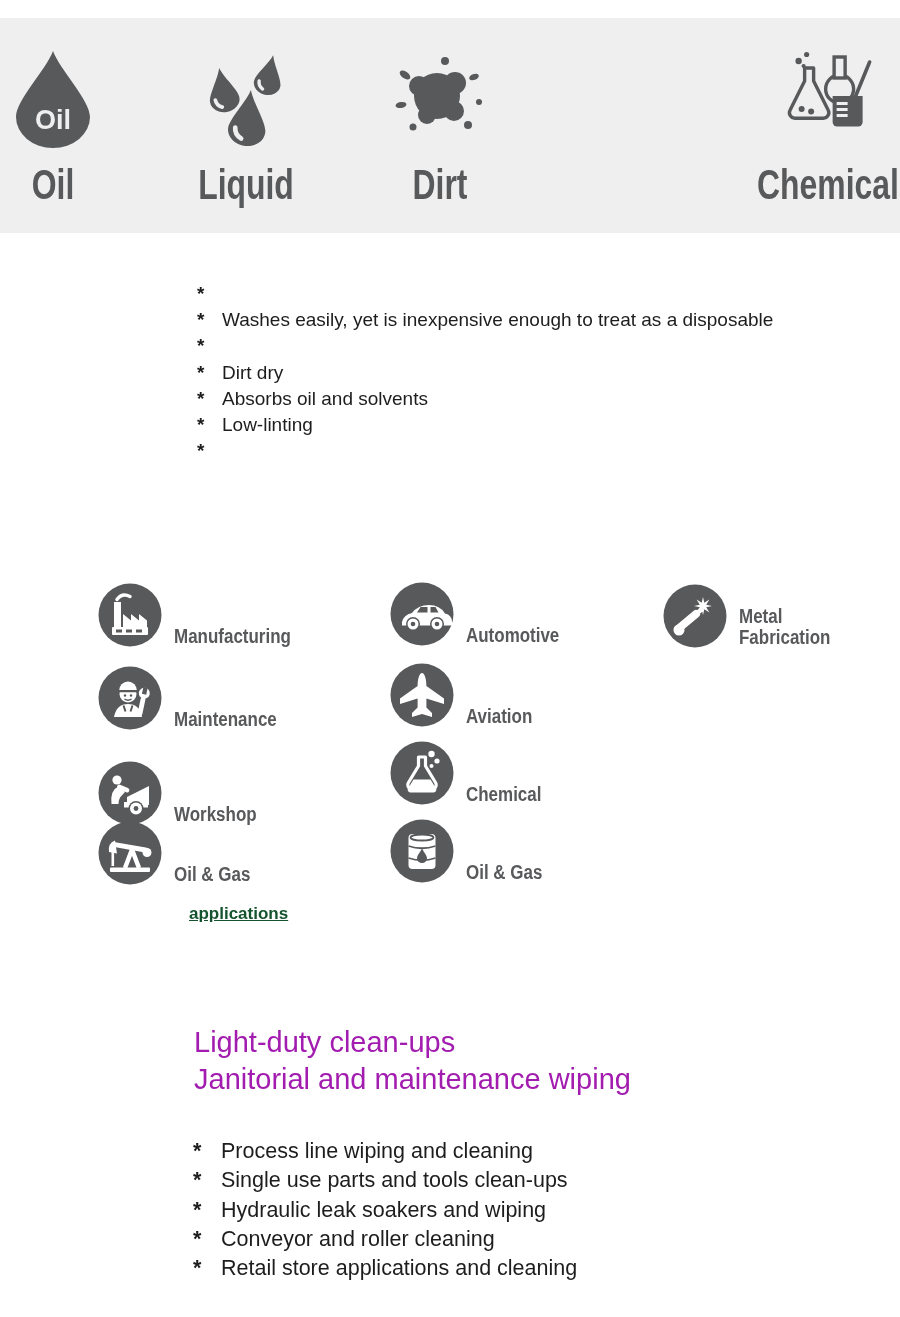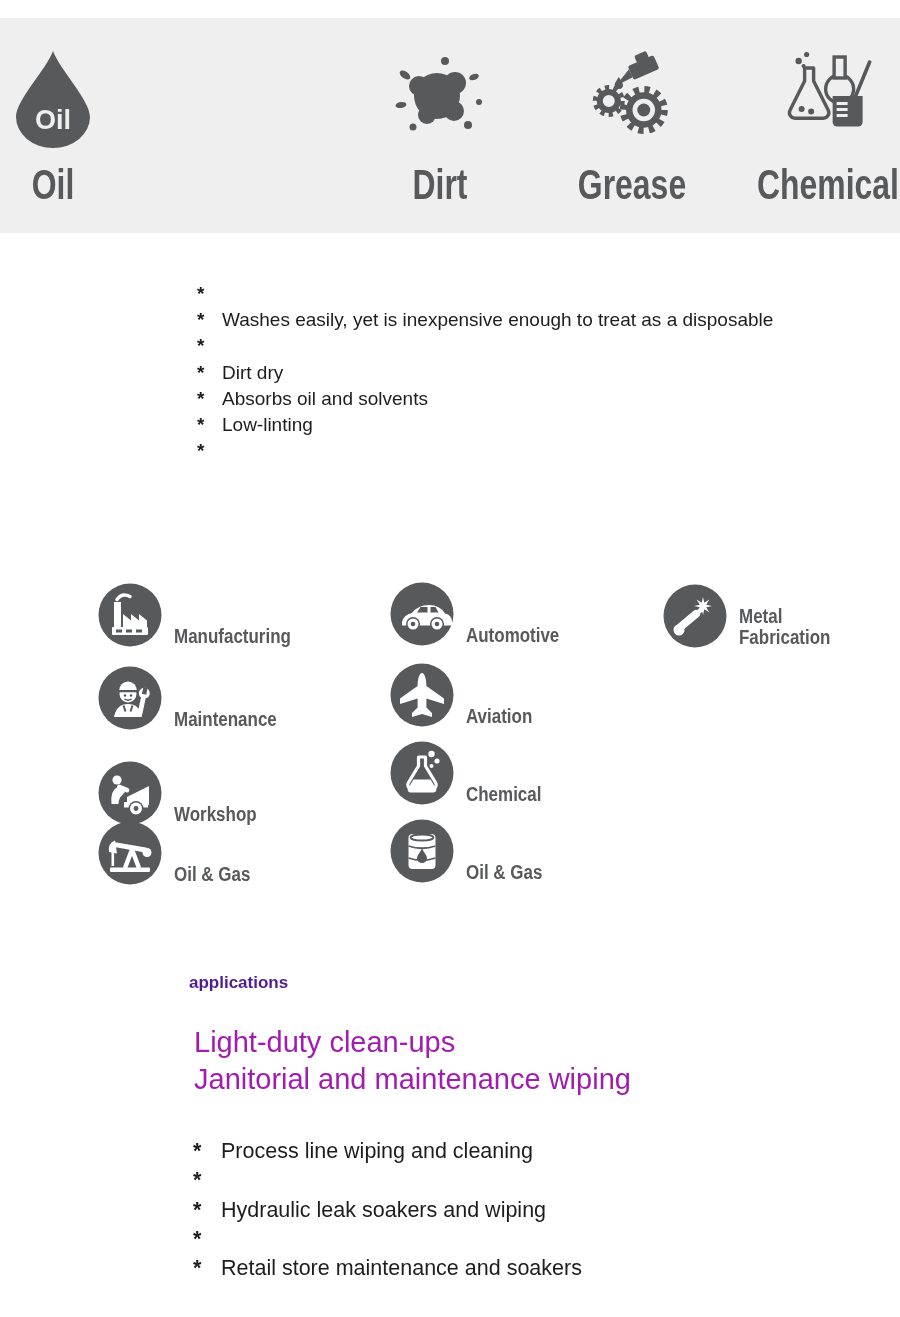--- a/index.html
+++ b/index.html
@@ -23,71 +23,72 @@
   .apps-row .star{flex:0 0 28px;font-weight:bold;}
 
   
   .ind{position:absolute;display:flex;align-items:flex-end;}
   .badge{width:64px;height:64px;flex:0 0 64px;color:#58595b;display:block;}
   .ind-label{margin-left:12px;font-size:19.5px;font-weight:bold;line-height:21px;color:#58595b;
              transform:scaleX(0.87);transform-origin:left center;white-space:nowrap;}
   .ind-label.wrap{white-space:normal;width:105px;}
 
   
-  .apps-heading{position:absolute;left:189px;top:973px;font-size:17px;font-weight:bold;color:#4c1d95;}
+  .apps-heading{position:absolute;left:189px;top:904px;font-size:17px;font-weight:bold;color:#14532d;text-decoration:underline;}
   .headline{position:absolute;left:194px;top:1024px;font-size:29px;line-height:37px;color:#a21caf;}
 </style>
 </head>
 <body>
 
 <div class="banner">
 
   <div class="hz-cell" style="left:53px">
     <svg class="hz-icon" viewBox="0 0 100 100">
       <path fill="currentColor" d="M50 3 C43 22 13 52 13 69 A37 31 0 0 0 87 69 C87 52 57 22 50 3 Z"></path>
       <text x="50" y="81" font-size="27" font-weight="bold" text-anchor="middle" fill="#efefef" textLength="36" lengthAdjust="spacingAndGlyphs">Oil</text>
     </svg>
     <span class="hz-label">Oil</span>
   </div>
 
+  <div class="hz-cell" style="left:246px">
+    <svg class="hz-icon" viewBox="0 0 100 100">
+      <g transform="translate(27,42) rotate(-10) scale(0.62)">
+        <path fill="currentColor" d="M0 -36 C-4.5 -20 -24 4 -24 16 A24 20 0 0 0 24 16 C24 4 4.5 -20 0 -36 Z"></path>
+        <path d="M-15 14 A17 15 0 0 0 -6 27" stroke="#efefef" stroke-width="6" fill="none" stroke-linecap="round"></path>
+      </g>
+      <g transform="translate(73,27) rotate(12) scale(0.56)">
+        <path fill="currentColor" d="M0 -36 C-4.5 -20 -24 4 -24 16 A24 20 0 0 0 24 16 C24 4 4.5 -20 0 -36 Z"></path>
+        <path d="M-15 14 A17 15 0 0 0 -6 27" stroke="#efefef" stroke-width="6" fill="none" stroke-linecap="round"></path>
+      </g>
+      <g transform="translate(52,70) rotate(6) scale(0.78)">
+        <path fill="currentColor" d="M0 -36 C-4.5 -20 -24 4 -24 16 A24 20 0 0 0 24 16 C24 4 4.5 -20 0 -36 Z"></path>
+        <path d="M-15 14 A17 15 0 0 0 -6 27" stroke="#efefef" stroke-width="6" fill="none" stroke-linecap="round"></path>
+      </g>
+    </svg>
+    <span class="hz-label">Liquid</span>
+  </div>
 
   <div class="hz-cell" style="left:440px">
     <svg class="hz-icon" viewBox="0 0 100 100" fill="currentColor">
       <circle cx="47" cy="48" r="23"></circle>
       <circle cx="29" cy="38" r="10"></circle>
       <circle cx="65" cy="35" r="11"></circle>
       <circle cx="64" cy="63" r="10"></circle>
       <circle cx="37" cy="67" r="9"></circle>
       <ellipse cx="15" cy="27" rx="6" ry="3.5" transform="rotate(35 15 27)"></ellipse>
       <ellipse cx="84" cy="29" rx="5" ry="3" transform="rotate(-20 84 29)"></ellipse>
       <ellipse cx="11" cy="57" rx="5.5" ry="3" transform="rotate(-10 11 57)"></ellipse>
       <circle cx="78" cy="77" r="4"></circle>
       <circle cx="23" cy="79" r="3.5"></circle>
       <circle cx="89" cy="54" r="3"></circle>
       <circle cx="55" cy="13" r="4"></circle>
     </svg>
     <span class="hz-label">Dirt</span>
   </div>
 
-  <div class="hz-cell" style="left:632px">
-    <svg class="hz-icon" viewBox="0 0 100 100">
-      <g transform="rotate(-24 62 20)" fill="currentColor">
-        <rect x="48" y="12" width="28" height="15" rx="2.5"></rect>
-        <polygon points="48,15 29,25 48,24"></polygon>
-        <rect x="58" y="5" width="13" height="8" rx="2.5"></rect>
-      </g>
-      <path fill="currentColor" d="M37 29 c-1.8 3.4 -4.2 5.8 -4.2 8 a4.2 4 0 0 0 8.4 0 c0 -2.2 -2.4 -4.6 -4.2 -8 Z"></path>
-      <circle cx="27" cy="53" r="12.5" fill="none" stroke="currentColor" stroke-width="7" stroke-dasharray="3.9 3.95"></circle>
-      <circle cx="27" cy="53" r="9" fill="none" stroke="currentColor" stroke-width="6"></circle>
-      <circle cx="62" cy="62" r="20" fill="none" stroke="currentColor" stroke-width="8" stroke-dasharray="5.2 5.27"></circle>
-      <circle cx="62" cy="62" r="14.5" fill="none" stroke="currentColor" stroke-width="6.5"></circle>
-      <circle cx="62" cy="62" r="6.5" fill="currentColor"></circle>
-    </svg>
-    <span class="hz-label">Grease</span>
-  </div>
 
   <div class="hz-cell" style="left:828px">
     <svg class="hz-icon" viewBox="0 0 100 100">
       <circle cx="21" cy="13" r="3.2" fill="currentColor"></circle>
       <circle cx="29" cy="6.5" r="2.6" fill="currentColor"></circle>
       <circle cx="26" cy="18" r="2.1" fill="currentColor"></circle>
       <circle cx="62" cy="41" r="14" fill="#efefef" stroke="currentColor" stroke-width="3.4"></circle>
       <rect x="56.5" y="9" width="11" height="21" fill="#efefef" stroke="currentColor" stroke-width="3.4"></rect>
       <path d="M27 20 h9 v13 l14.5 29 a5.5 5.5 0 0 1 -4.8 8.2 H17.3 A5.5 5.5 0 0 1 12.5 62 L27 33 Z" fill="#efefef" stroke="currentColor" stroke-width="3.4" stroke-linejoin="round"></path>
       <circle cx="24" cy="61" r="3" fill="currentColor"></circle>
@@ -260,25 +261,27 @@
   <div>Janitorial and maintenance wiping</div>
 </div>
 
 <div class="apps-list">
   <div class="apps-row">
       <span class="star">*</span>
       <span>Process line wiping and cleaning</span>
     </div>
   <div class="apps-row">
       <span class="star">*</span>
+      <span>Single use parts and tools clean-ups</span>
     </div>
   <div class="apps-row">
       <span class="star">*</span>
       <span>Hydraulic leak soakers and wiping</span>
     </div>
   <div class="apps-row">
       <span class="star">*</span>
-    </div>
-  <div class="apps-row">
-      <span class="star">*</span>
-      <span>Retail store maintenance and soakers</span>
+      <span>Conveyor and roller cleaning</span>
+    </div>
+  <div class="apps-row">
+      <span class="star">*</span>
+      <span>Retail store applications and cleaning</span>
     </div>
 </div>
 
 </body></html>

